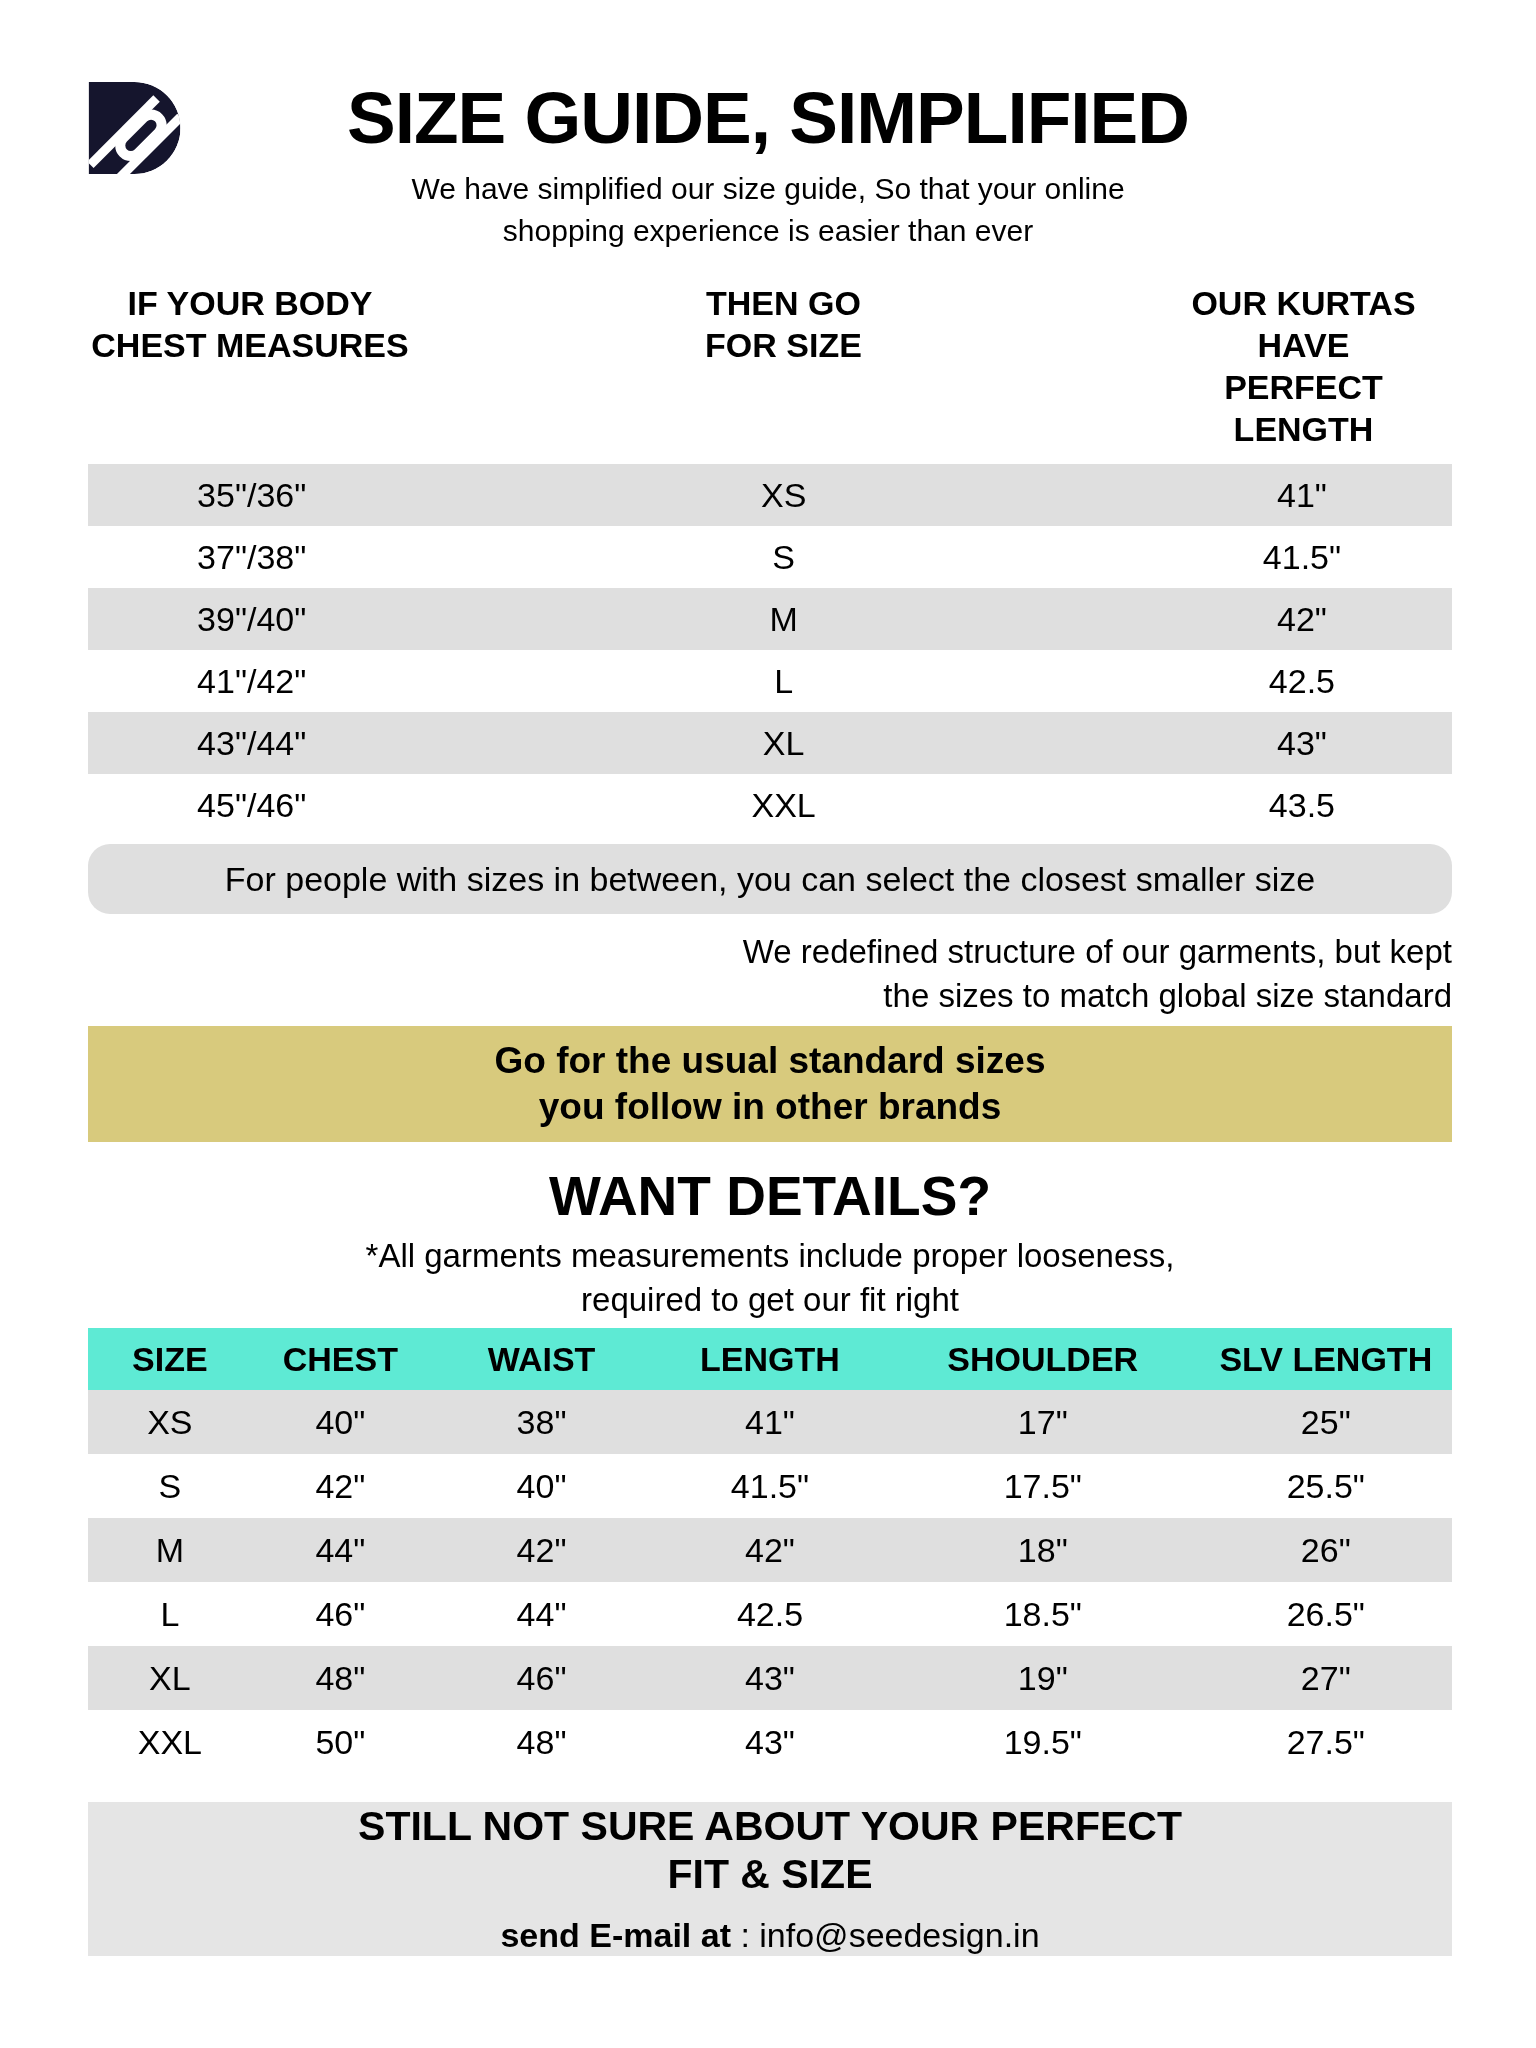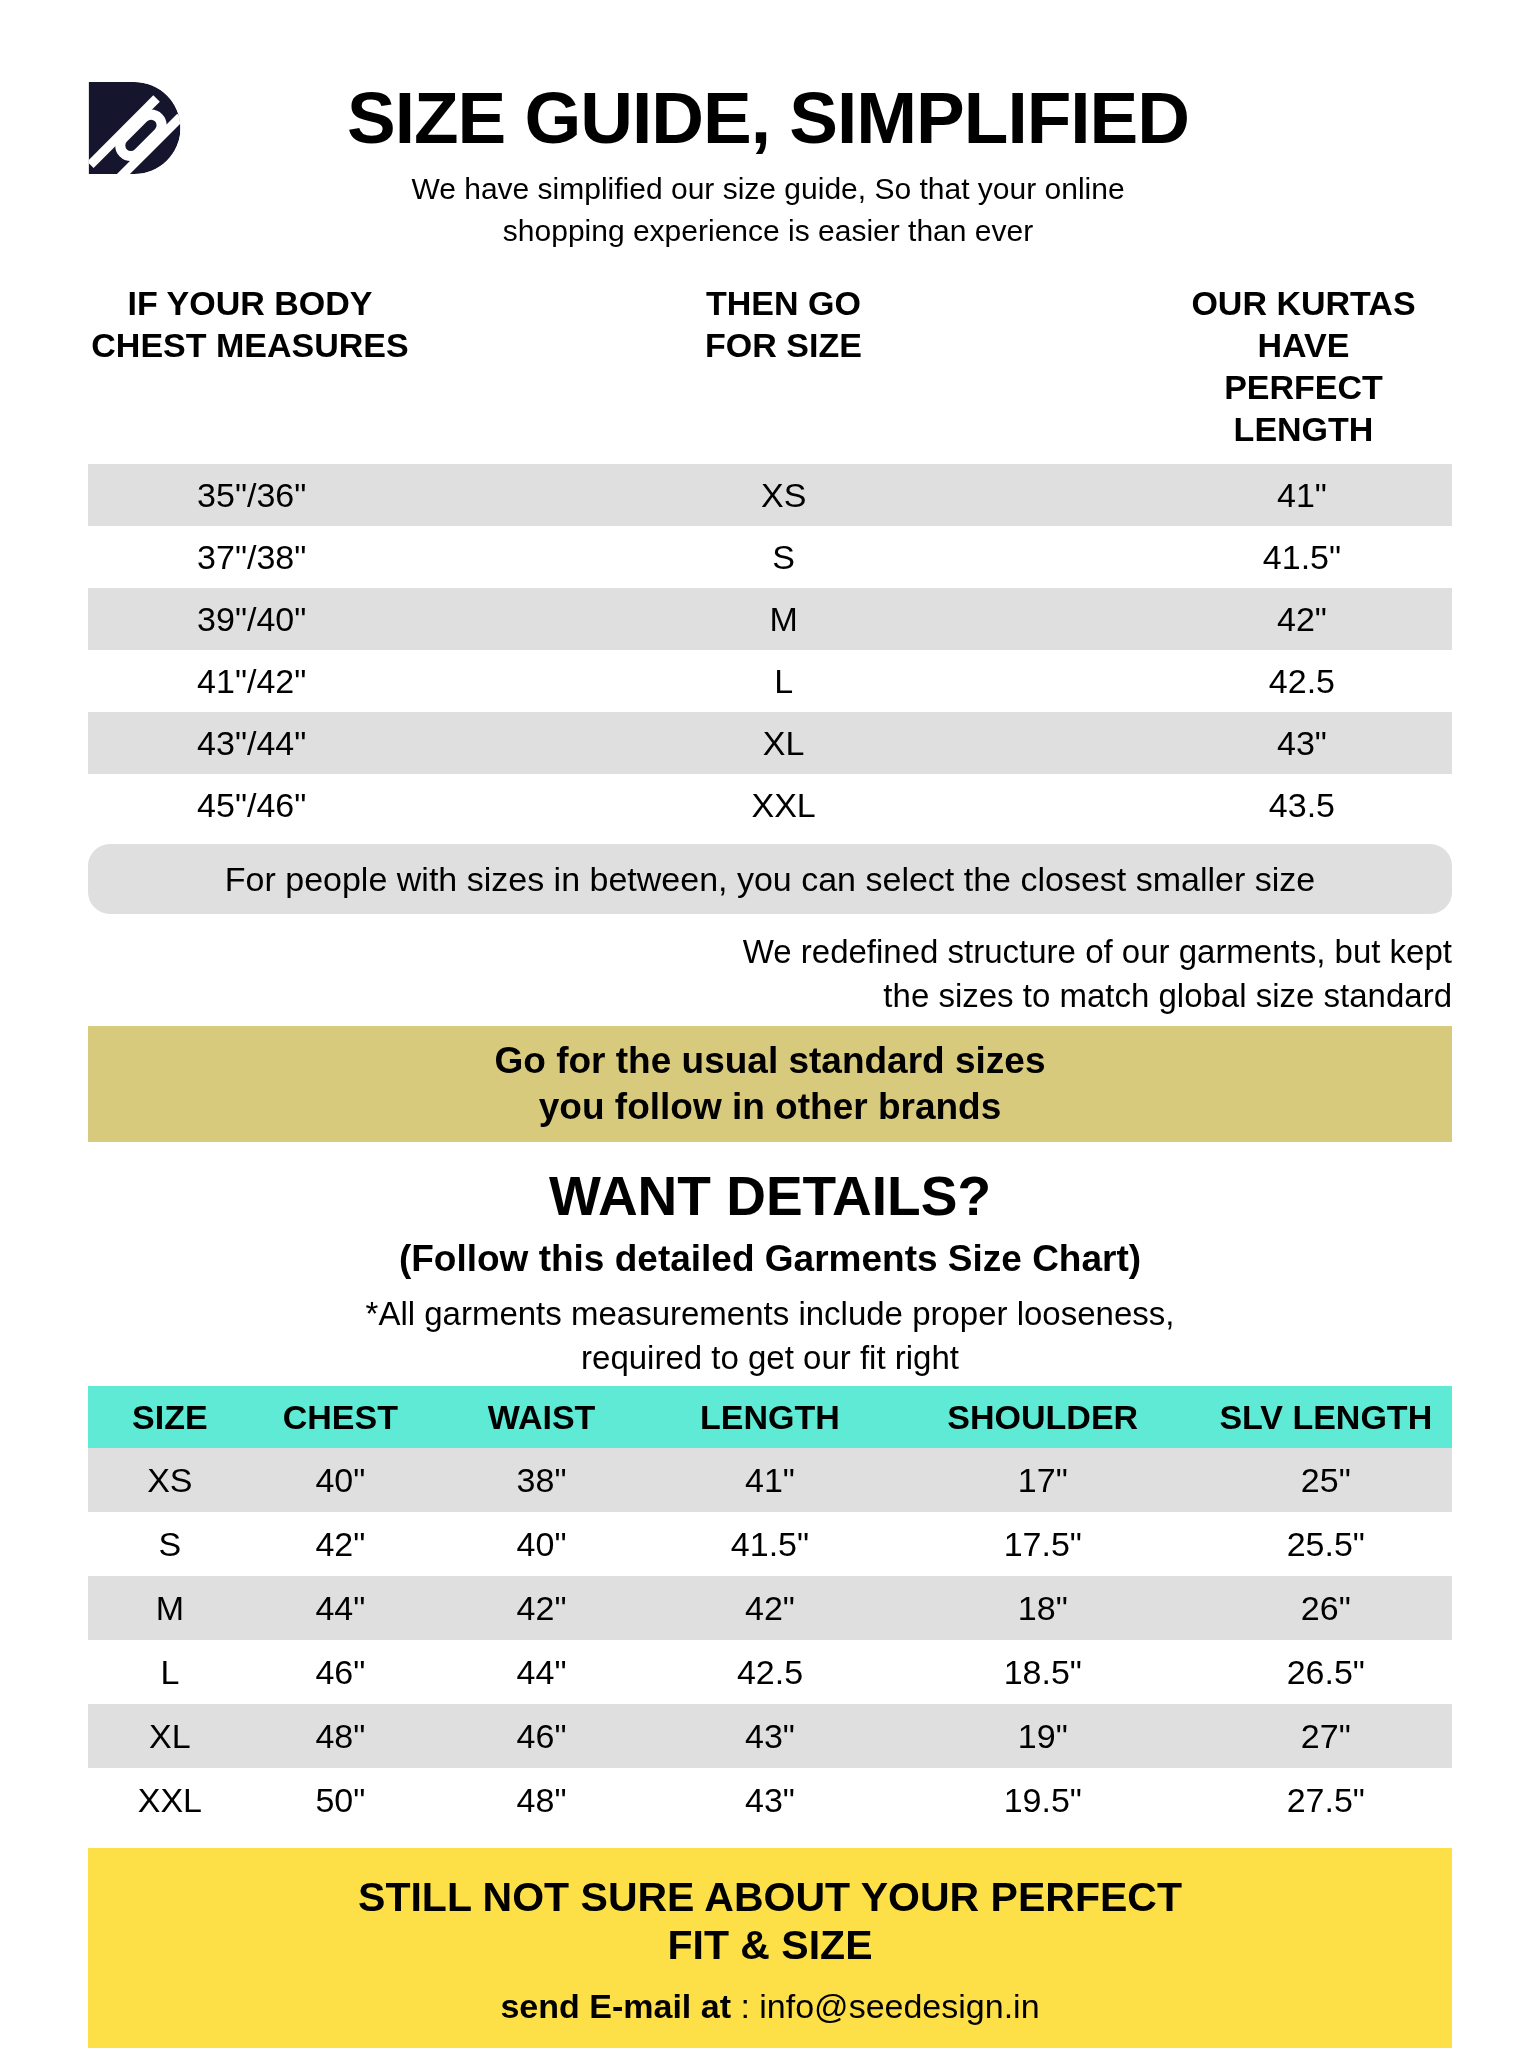--- a/index.html
+++ b/index.html
@@ -39,22 +39,22 @@
   .details-sub{font-size:37px;font-weight:bold;text-align:center;margin-top:12px;line-height:46px;}
   .details-note{font-size:33px;text-align:center;line-height:44px;margin-top:10px;}
   
   .t2{margin-top:6px;}
   .t2-header{display:flex;height:62px;align-items:center;background:#5eead4;font-weight:bold;font-size:34px;text-align:center;}
   .t2-row{display:flex;height:64px;align-items:center;font-size:34px;text-align:center;}
   .t2-row:nth-child(even){background:#dfdfdf;}
   .t2-c1{width:12%;} .t2-c2{width:13%;} .t2-c3{width:16.5%;}
   .t2-c4{width:17%;} .t2-c5{width:23%;} .t2-c6{width:18.5%;}
   .footer-banner{
-    margin-top:16px;background:#fde047;text-align:center;
-    padding:25px 0;
+    margin-top:28px;background:#e5e5e5;text-align:center;
+    padding:0 0;
   }
   .footer-banner .fb-title{font-size:41px;font-weight:bold;line-height:48px;}
   .footer-banner .fb-email{font-size:34px;line-height:42px;margin-top:16px;}
   .fb-email .bold{font-weight:bold;}
 </style>
 </head>
 <body>
 
 <svg class="logo" viewBox="0 0 100 100" aria-hidden="true">
   <defs>
@@ -133,21 +133,20 @@
     <div>We redefined structure of our garments, but kept</div>
     <div>the sizes to match global size standard</div>
   </div>
 
   <div class="banner">
     <div>Go for the usual standard sizes</div>
     <div>you follow in other brands</div>
   </div>
 
   <div class="details-heading">WANT DETAILS?</div>
-  <div class="details-sub">(Follow this detailed Garments Size Chart)</div>
   <div class="details-note">
     <div>*All garments measurements include proper looseness,</div>
     <div>required to get our fit right</div>
   </div>
 
   <div class="t2">
     <div class="t2-header">
       <div class="t2-c1">SIZE</div>
       <div class="t2-c2">CHEST</div>
       <div class="t2-c3">WAIST</div>

